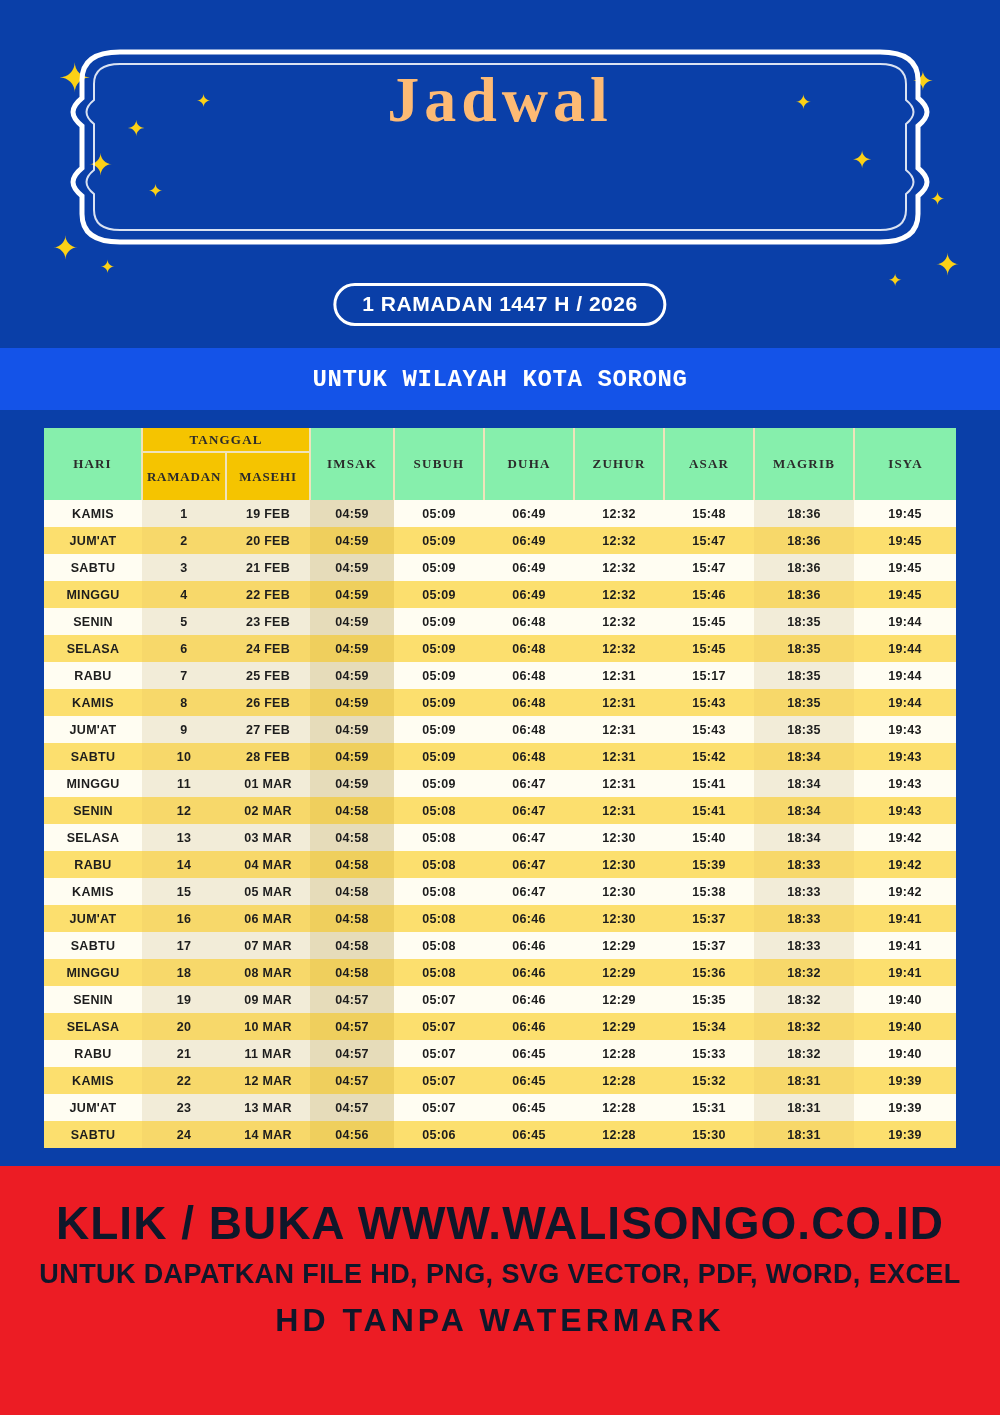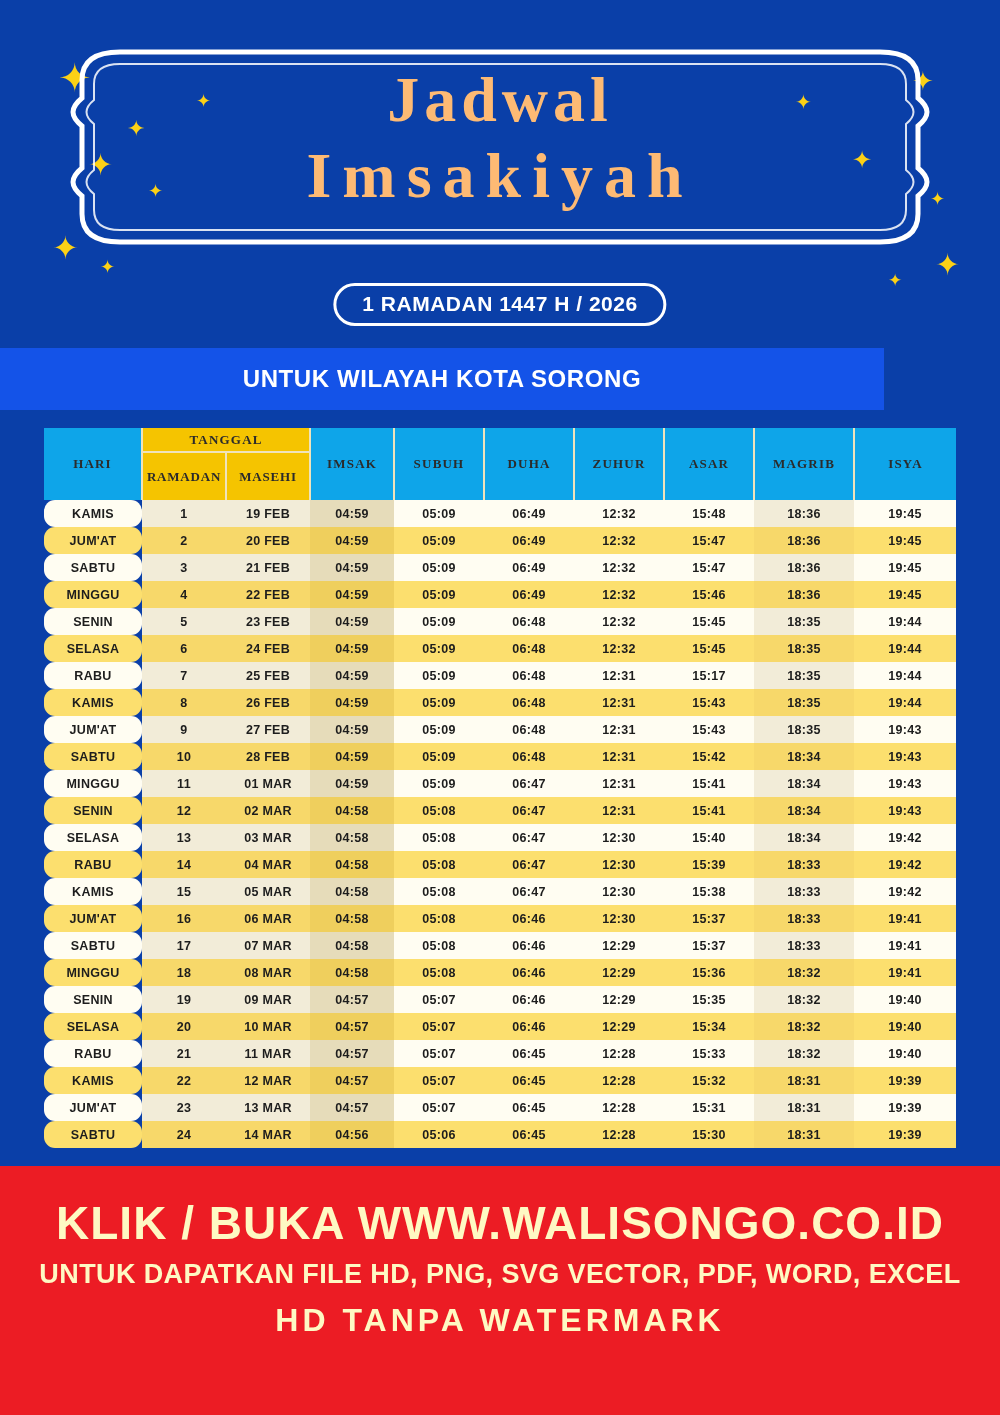--- a/index.html
+++ b/index.html
@@ -74,26 +74,27 @@
 
   .star {
     position: absolute;
     color: #fcd116;
     line-height: 1;
     user-select: none;
   }
 
   
   .region-bar {
-    width: 884px;
+    width: 1000px;
     height: 62px;
     background: #1453e8;
     display: flex;
     align-items: center;
     justify-content: center;
+    font-family: Liberation Mono, monospace;
   }
   .region-bar .region-text {
     color: #ffffff;
     font-size: 24px;
     font-weight: bold;
     letter-spacing: 0.6px;
   }
 
   
   .table-wrap {
@@ -108,21 +109,21 @@
     table-layout: fixed;
   }
   table.sched th, table.sched td {
     text-align: center;
     font-size: 13px;
     color: #2b2b2b;
   }
 
   
   .hdr-main {
-    background: #0ea5e9;
+    background: #86efac;
     color: #222222;
     font-family: "Liberation Serif", serif;
     font-size: 17px;
     font-weight: bold;
     letter-spacing: 1.2px;
     height: 72px;
     border-right: 2px solid #efe3bb;
   }
   .hdr-tanggal-top {
     background: #f5c400;
@@ -152,41 +153,41 @@
     height: 27px;
     font-size: 12.5px;
     font-weight: bold;
     letter-spacing: 0.3px;
     color: #1d1d1d;
   }
   tr.row-white td { background: #fffdf2; }
   tr.row-gold td  { background: #fcdf6e; }
 
   
-  td.c-hari   { background-color: inherit; border-radius: 11px; }
+  td.c-hari   { background-color: inherit; }
   tr.row-white td.c-ramadan,
   tr.row-white td.c-masehi { background: #f2ecd8; }
   tr.row-gold  td.c-ramadan,
   tr.row-gold  td.c-masehi { background: #f7d86a; }
 
   tr.row-white td.c-imsak { background: #e6dcba; }
   tr.row-gold  td.c-imsak { background: #efcf5d; }
 
   tr.row-white td.c-magrib { background: #f2ecd8; }
   tr.row-gold  td.c-magrib { background: #f7d86a; }
 
   
   .footer {
     position: absolute;
     left: 0;
     top: 1166px;
     width: 1000px;
     height: 249px;
     background: #ec1c24;
-    color: #fef9c3;
+    color: #0f172a;
     text-align: center;
     padding-top: 28px;
   }
   .footer-line1 {
     font-size: 46px;
     font-weight: bold;
     letter-spacing: 1px;
     line-height: 58px;
     white-space: nowrap;
   }
@@ -246,21 +247,20 @@
                C 834 188, 846 184, 846 168
                L 846 152 C 856 144, 856 136, 846 128
                L 846 82 C 856 74, 856 66, 846 58
                L 846 42 C 846 26, 834 22, 820 22
                Z" stroke="#ffffff" stroke-width="2" fill="none" opacity="0.85"></path>
     </svg>
   </div>
 
   <div class="title-block">
     <div class="title-line1">Jadwal</div>
-    <div class="title-line2">Imsakiyah</div>
   </div>
 
   <div class="date-pill">1 RAMADAN 1447 H / 2026</div>
 </div>
 
 <div class="region-bar">
   <span class="region-text">UNTUK WILAYAH KOTA SORONG</span>
 </div>
 
 <div class="table-wrap">

